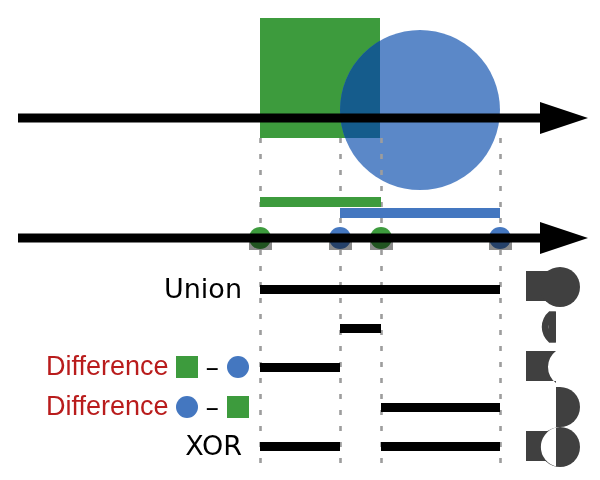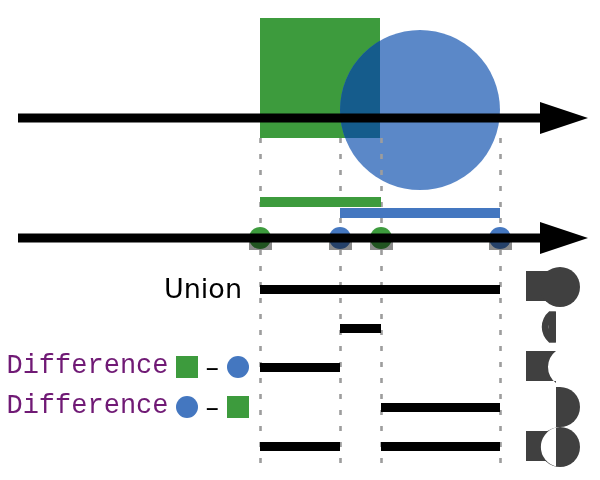--- a/index.html
+++ b/index.html
@@ -17,23 +17,23 @@
   }
   .lbl-row{
     position:absolute;
     display:flex;
     align-items:center;
     justify-content:flex-end;
     gap:7px;
     white-space:nowrap;
   }
   .lbl-row .txt{
-    font-family:Liberation Mono, monospace;
+    font-family:Liberation Sans, sans-serif;
     font-size:27px;
-    color:#701a75;
+    color:#b91c1c;
     line-height:1;
   }
   .sw-sq{width:22px;height:22px;display:inline-block;}
   .sw-ci{width:22px;height:22px;border-radius:50%;display:inline-block;}
   .minus{
     font-family:"DejaVu Sans","Liberation Sans",sans-serif;
     font-size:27px;color:#000;line-height:1;padding:0 1px;
   }
 </style>
 </head>
@@ -189,14 +189,15 @@
     <span class="sw-ci" style="background:#4477c0;"></span>
   </div>
 
   <div class="lbl-row" style="right:351px; top:393px;">
     <span class="txt">Difference</span>
     <span class="sw-ci" style="background:#4477c0;"></span>
     <span class="minus">–</span>
     <span class="sw-sq" style="background:#3d9b3d;"></span>
   </div>
 
+  <div class="lbl" style="right:358px; top:432px;">XOR</div>
 
 </div>
 
 </body></html>

